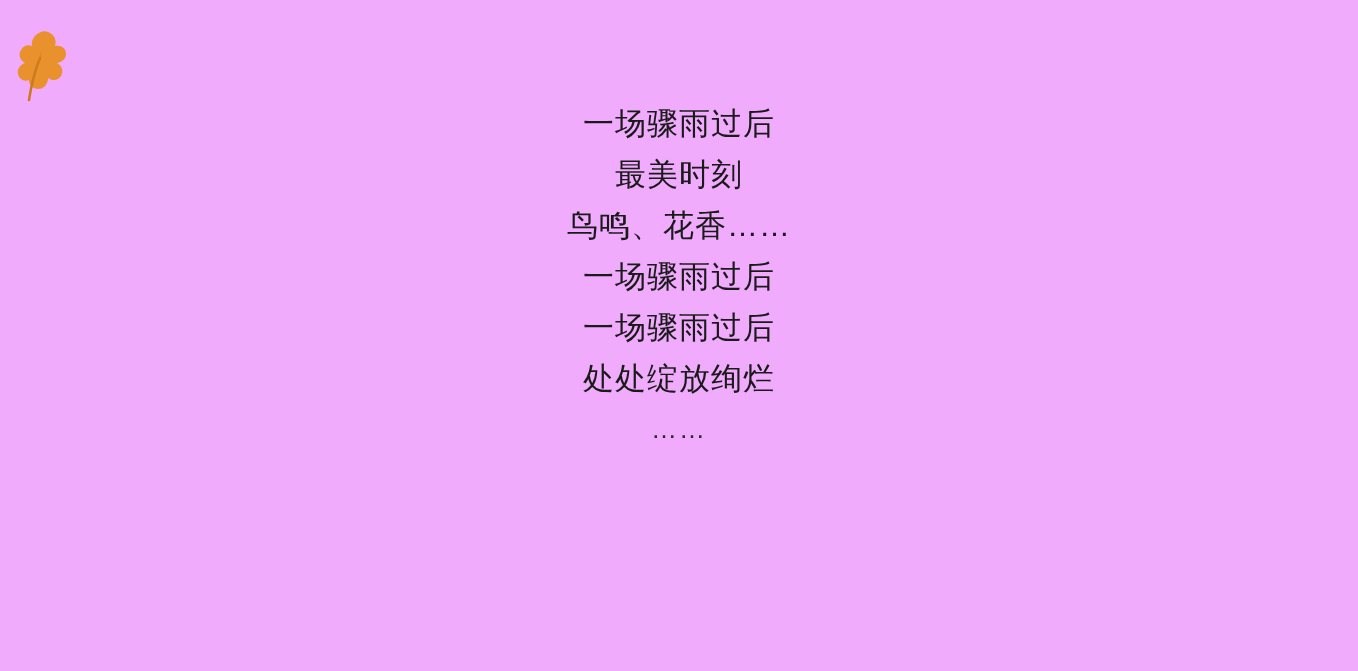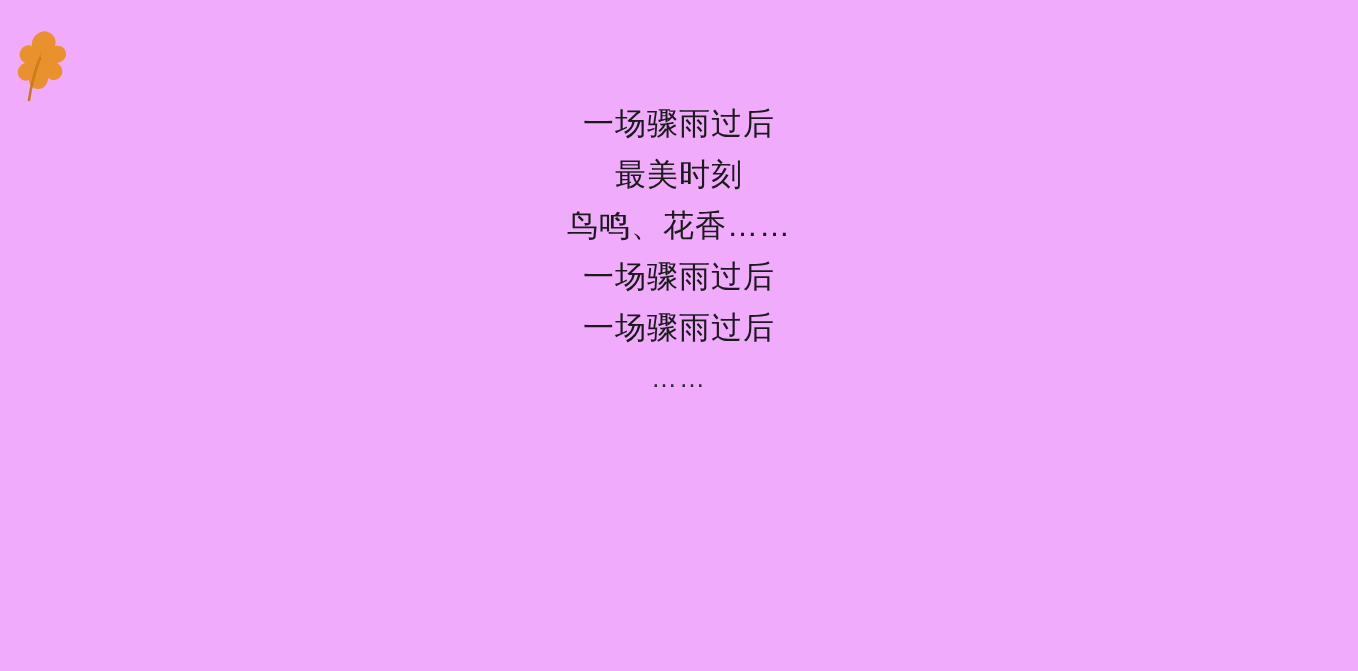--- a/index.html
+++ b/index.html
@@ -63,16 +63,17 @@
       <path d="M31 25 C29 33 26 43 23 55" stroke="#d9821f" stroke-width="1.2" fill="none" opacity="0.6"></path>
     </svg>
   </div>
 
   <div class="poem">
     <div class="poem-line">一场骤雨过后</div>
     <div class="poem-line">最美时刻</div>
     <div class="poem-line">鸟鸣、花香……</div>
     <div class="poem-line">一场骤雨过后</div>
     <div class="poem-line">一场骤雨过后</div>
+    <div class="poem-line">处处绽放绚烂</div>
     <div class="poem-line ellipsis">……</div>
   </div>
 
 </div>
 
 </body></html>

